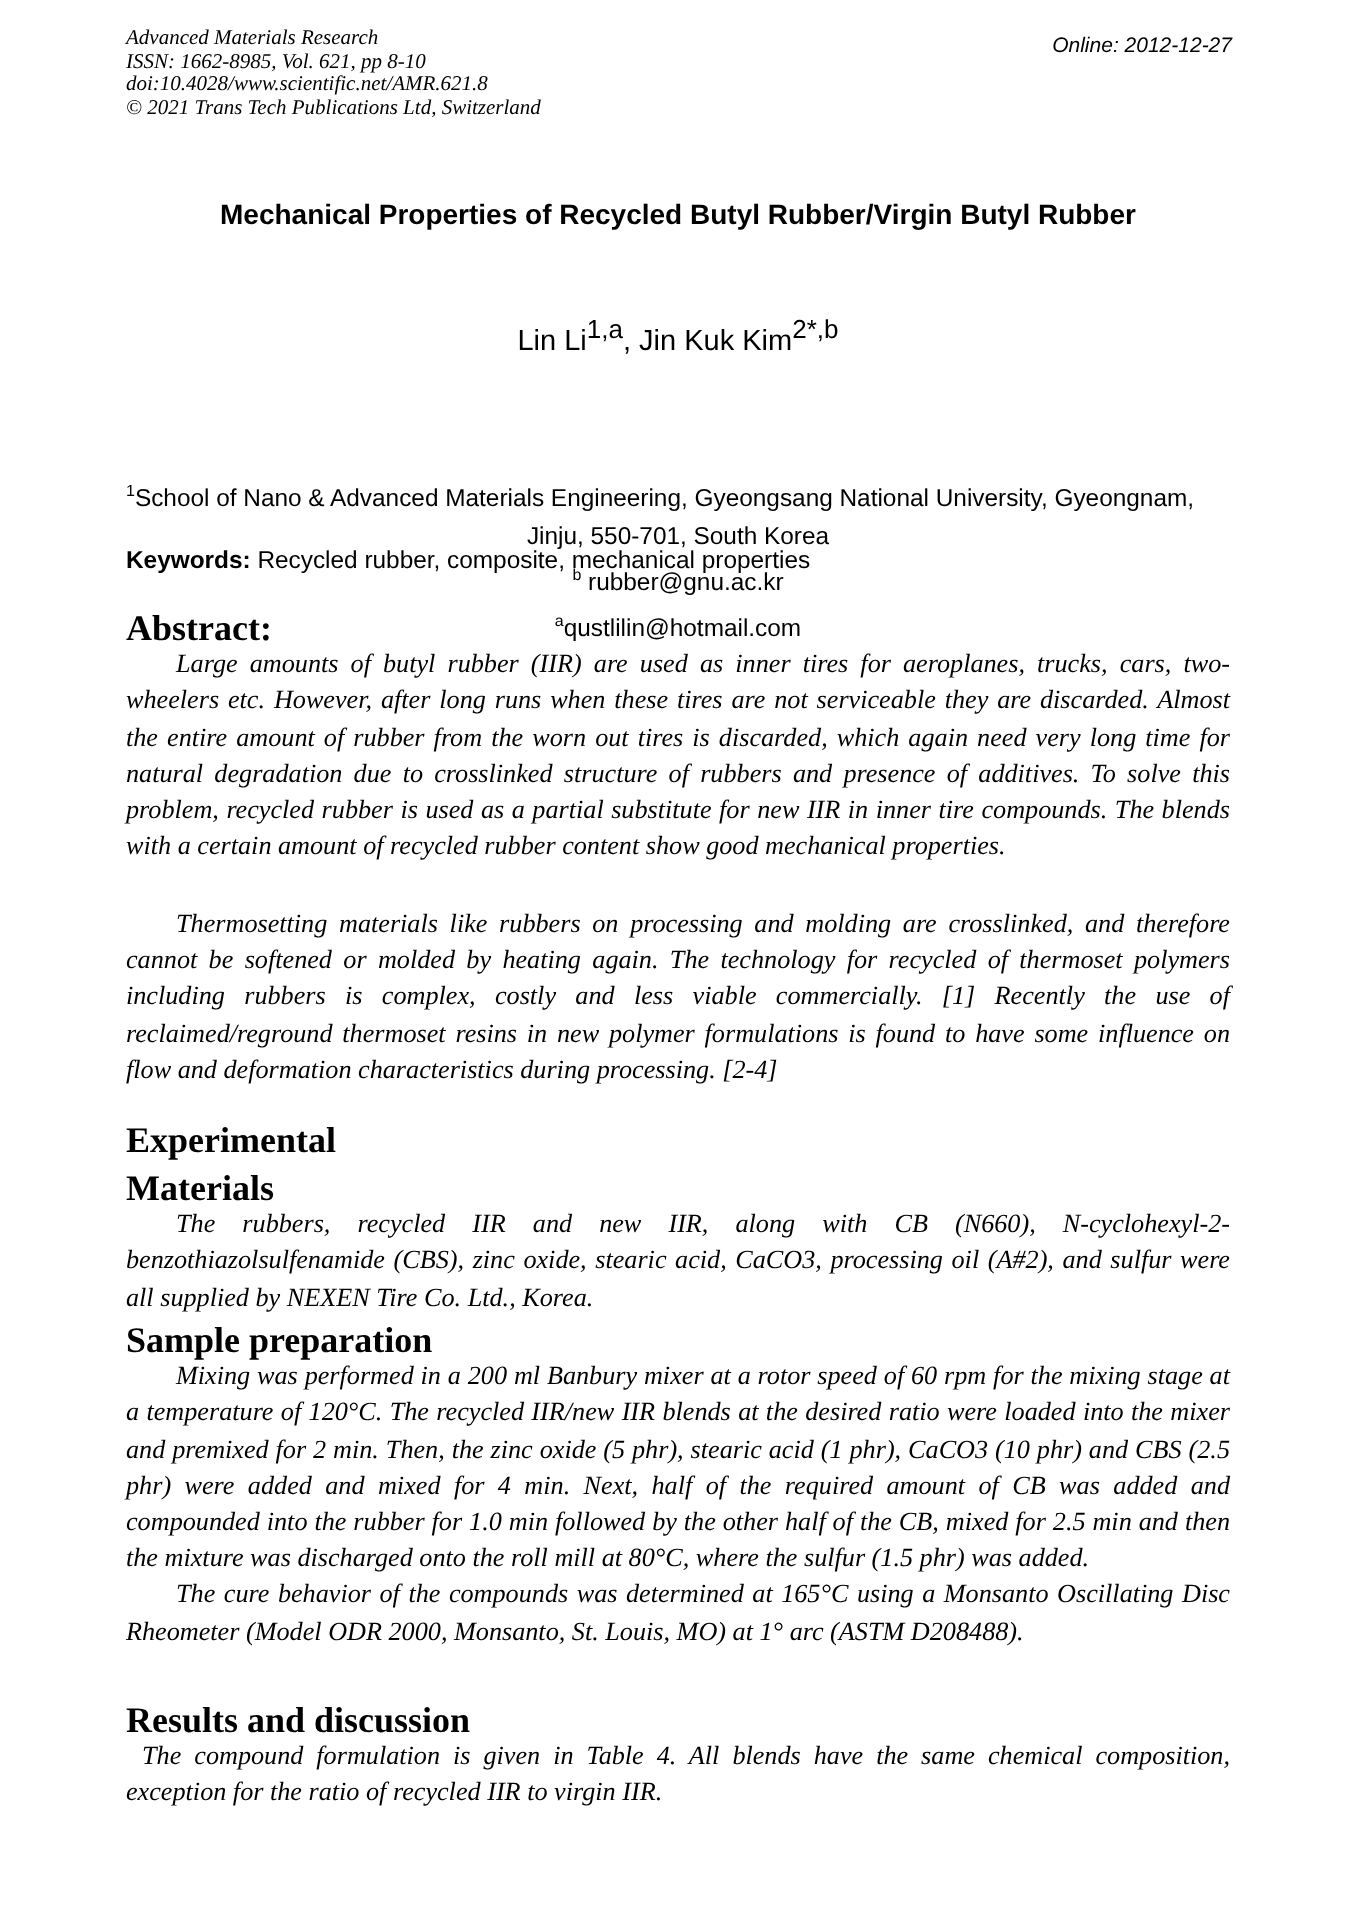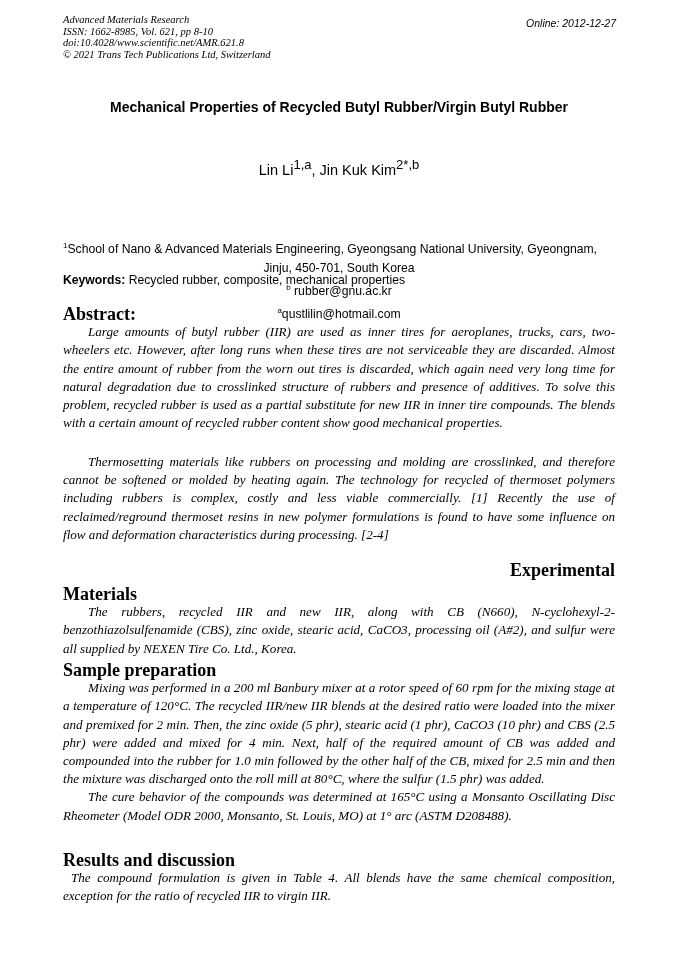--- a/index.html
+++ b/index.html
@@ -40,39 +40,39 @@
   <div class="title">
     <div>Mechanical Properties of Recycled Butyl  Rubber/Virgin Butyl Rubber</div>
   </div>
 
   <div class="authors">
     <span>Lin Li</span><sup>1,a</sup><span>, </span><span>Jin Kuk Kim</span><sup>2*,b</sup>
   </div>
 
   <div class="affil">
     <span class="first"><sup>1</sup><span>School of Nano &amp; Advanced Materials Engineering, Gyeongsang National University, Gyeongnam,</span></span>
-    <div>Jinju, 450-701, South Korea</div>
+    <div>Jinju, 550-701, South Korea</div>
     <div><sup>b</sup><span> rubber@gnu.ac.kr</span></div>
     <div><sup>a</sup><span>qustlilin@hotmail.com</span></div>
   </div>
 
   <div class="keywords">
     <b>Keywords:</b><span> Recycled rubber, composite, mechanical properties</span>
   </div>
 
   <div class="body" style="top:305px;">
     <div class="h">Abstract:</div>
     <p class="indent">Large amounts of butyl rubber (IIR) are used as inner tires for aeroplanes, trucks, cars, two-wheelers etc. However, after long runs when these tires are not serviceable they are discarded. Almost the entire amount of rubber from the worn out tires is discarded, which again need very long time for natural degradation due to crosslinked structure of rubbers and presence of additives. To solve this problem, recycled rubber is used as a partial substitute for new IIR in inner tire compounds. The blends with a certain amount of recycled rubber content show good mechanical properties.</p>
   </div>
 
   <div class="body" style="top:453px;">
     <p class="indent">Thermosetting materials like rubbers on processing and molding are crosslinked, and therefore cannot be softened or molded by heating again. The technology for recycled of thermoset polymers including rubbers is complex, costly and less viable commercially. [1] Recently the use of reclaimed/reground thermoset resins in new polymer formulations is found to have some influence on flow and deformation characteristics during processing. [2-4]</p>
   </div>
 
-  <div class="body" style="top:561px;text-align:right;">
+  <div class="body" style="top:561px;">
     <div class="h">Experimental</div>
   </div>
 
   <div class="body" style="top:585px;">
     <div class="h">Materials</div>
     <p class="indent">The rubbers, recycled IIR and new IIR, along with CB (N660), N-cyclohexyl-2-benzothiazolsulfenamide (CBS), zinc oxide, stearic acid, CaCO3, processing oil (A#2), and sulfur were all supplied by NEXEN Tire Co. Ltd., Korea.</p>
   </div>
 
   <div class="body" style="top:661px;">
     <div class="h">Sample preparation</div>

